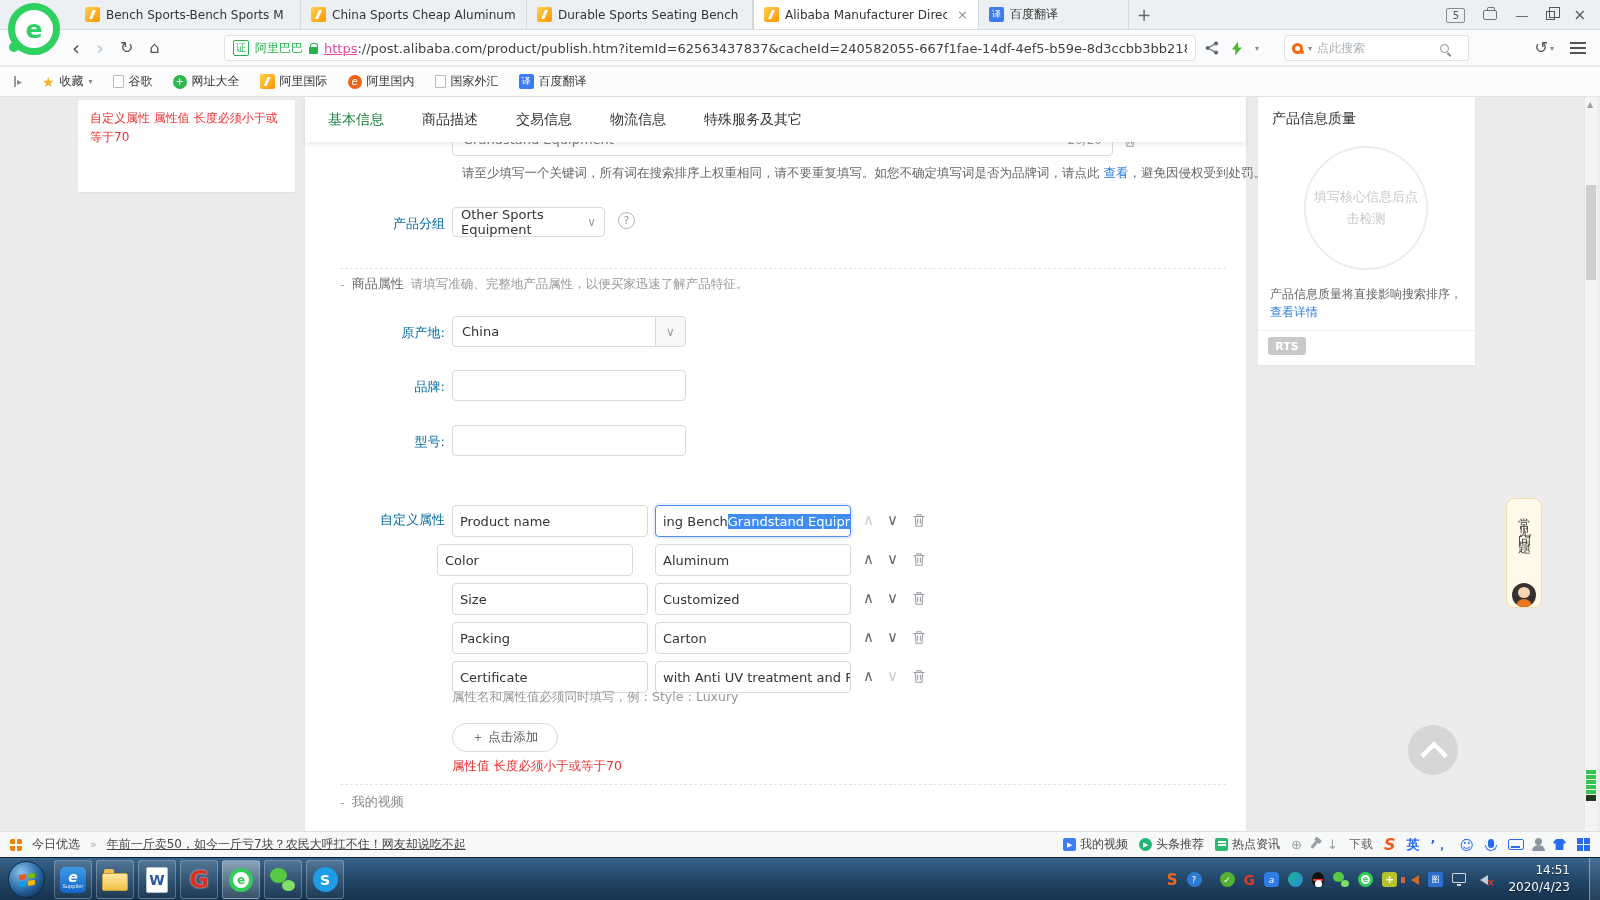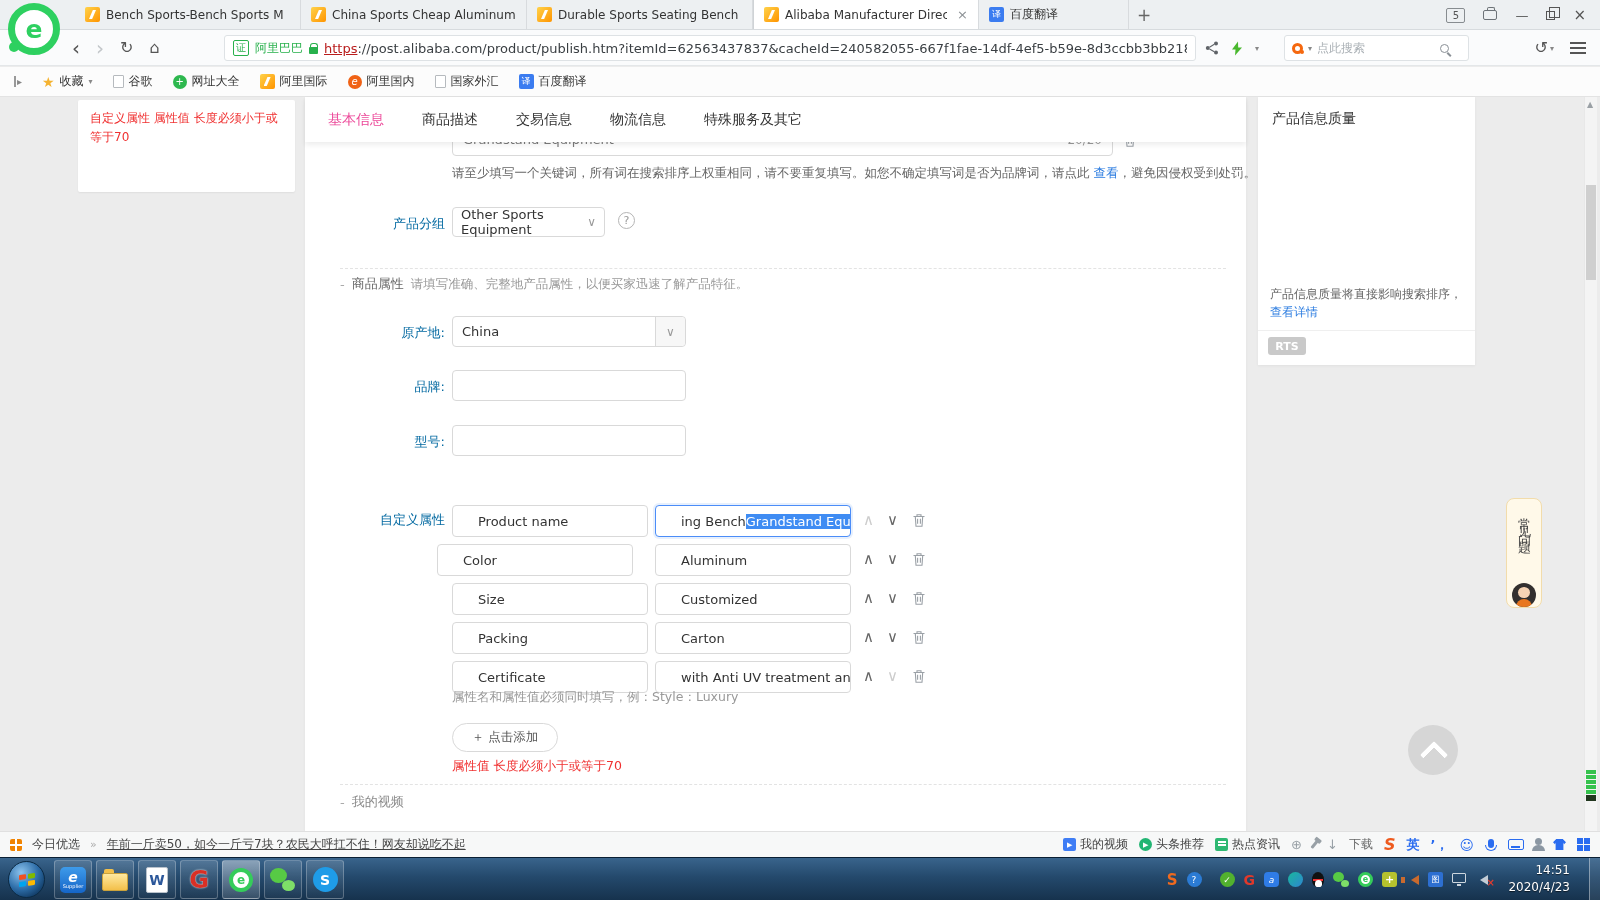--- a/index.html
+++ b/index.html
@@ -34,21 +34,21 @@
   .nav-btns { position:absolute; left:72px; top:0; height:36px; display:flex; align-items:center; gap:16px; }
   .nav-g { font-size:20px; color:#555; line-height:1; }
   .nav-g.dis { color:#c3c7ca; }
   .nav-g.sm { font-size:16px; }
   .addr { position:absolute; left:224px; top:5px; width:972px; height:26px; background:#fff; border:1px solid #dee2e5; border-radius:3px; display:flex; align-items:center; gap:6px; padding:0 8px; overflow:hidden; }
   .cert { border:1px solid #28b14c; color:#28b14c; font-size:10px; padding:0 2px; border-radius:2px; }
   .cert-site { color:#28b14c; font-size:12px; white-space:nowrap; }
   .lock { width:9px; height:7px; min-width:9px; background:#28b14c; border-radius:1px; position:relative; margin-top:4px; }
   .lock:before { content:""; position:absolute; left:1px; top:-4px; width:6px; height:5px; border:1.5px solid #28b14c; border-bottom:none; border-radius:3px 3px 0 0; }
   .url { font-size:13px; white-space:nowrap; overflow:hidden; }
-  .url .sch { color:#b91c1c;text-decoration:underline; }
+  .url .sch { color:#ec4899;text-decoration:underline; }
   .url .rest { color:#3a3f43; }
   .addr-icons { position:absolute; left:1205px; top:0; height:36px; display:flex; align-items:center; gap:13px; }
   .searchbox { position:absolute; left:1284px; top:5px; width:185px; height:26px; background:#fff; border:1px solid #dee2e5; border-radius:3px; display:flex; align-items:center; gap:5px; padding:0 7px; }
   .oring { width:11px; height:11px; min-width:11px; border:3px solid #f5680f; border-radius:50%; position:relative; }
   .oring:after { content:""; position:absolute; right:-4px; bottom:-3px; width:4px; height:4px; background:#f5680f; border-radius:50%; }
   .searchbox input { border:none; outline:none; font-size:12px; color:#333; width:118px; font-family:inherit; }
   .searchbox input::placeholder { color:#aab0b5; }
   .magnifier { width:9px; height:9px; min-width:9px; border:1.5px solid #8a9096; border-radius:50%; position:relative; }
   .magnifier:after { content:""; position:absolute; left:7px; top:7px; width:5px; height:1.5px; background:#8a9096; transform:rotate(45deg); transform-origin:0 0; }
   .nav-right { position:absolute; right:14px; top:0; height:36px; display:flex; align-items:center; gap:16px; }
@@ -61,40 +61,40 @@
   .star { color:#f5b331; font-size:14px; }
   .page-icon { width:11px; height:13px; background:#fff; border:1px solid #b6babe; border-radius:1px; }
   .fav-green { width:14px; height:14px; border-radius:50%; background:#2eb84f; color:#fff; font-size:10px; display:flex; align-items:center; justify-content:center; }
   .fav-1688 { width:14px; height:14px; border-radius:50%; background:#f06215; color:#fff; font-size:10px; font-style:italic; display:flex; align-items:center; justify-content:center; }
 
   
   .content { position:absolute; left:0; top:97px; width:1600px; height:734px; background:#ececec; }
   .error-card { position:absolute; left:78px; top:3px; width:217px; height:92px; background:#fff; border-radius:2px; box-shadow:0 1px 2px rgba(0,0,0,.06); padding:9px 12px; font-size:12px; color:#f03030; line-height:1.6; }
   .main-card { position:absolute; left:305px; top:0; width:941px; height:734px; background:#fff; box-shadow:0 1px 3px rgba(0,0,0,.05); }
   .tabstrip { position:absolute; left:0; top:0; width:100%; height:45px; background:#fff; box-shadow:0 3px 5px rgba(0,0,0,.07); z-index:2; display:flex; align-items:center; gap:38px; padding-left:23px; font-size:14px; color:#333; }
-  .tabstrip .ft.active { color:#ec4899; }
+  .tabstrip .ft.active { color:#15803d; }
   .kw { position:absolute; left:147px; top:26px; width:661px; height:33px; border:1px solid #d9d9d9; border-radius:4px; background:#fff; z-index:1; display:flex; align-items:center; padding:0 10px; font-size:13px; color:#7b7b7b; }
   .kw .cnt { margin-left:auto; color:#999; font-size:12px; }
   .kw-trash { position:absolute; left:818px; top:36px; z-index:1; }
-  .helpline { position:absolute; left:147px; top:68px; font-size:12.5px; color:#666; white-space:nowrap; z-index:1; }
+  .helpline { position:absolute; left:157px; top:68px; font-size:12.5px; color:#666; white-space:nowrap; z-index:1; }
   .blue-link { color:#2b7ce0; }
   .form-label { position:absolute; left:28px; width:112px; text-align:right; font-size:13px; color:#0369a1; }
   .select { position:absolute; background:#fff; border:1px solid #d9d9d9; border-radius:4px; display:flex; align-items:center; font-size:13px; color:#333; }
   .sel-grp { left:147px; top:110px; width:153px; height:30px; padding:0 8px; justify-content:space-between; }
   .sel-caret { color:#999; font-size:12px; }
   .help-circle { position:absolute; left:313px; top:115px; width:17px; height:17px; border:1px solid #b5b5b5; border-radius:50%; color:#999; font-size:11px; display:flex; align-items:center; justify-content:center; }
   .dashed { position:absolute; left:35px; width:886px; border-top:1px dashed #e3e3e3; }
   .sec-head { position:absolute; left:35px; font-size:13px; color:#666; display:flex; align-items:center; gap:7px; }
   .sec-head .dash { color:#aaa; }
   .sec-head .desc { color:#999; font-size:12.5px; }
   .sel-origin { left:147px; top:219px; width:234px; height:31px; }
   .sel-origin .val { padding:0 9px; flex:1; }
   .sel-btn { width:30px; height:100%; border-left:1px solid #d9d9d9; background:#f7f7f7; display:flex; align-items:center; justify-content:center; color:#999; font-size:12px; border-radius:0 4px 4px 0; }
   .t-input { position:absolute; background:#fff; border:1px solid #d9d9d9; border-radius:4px; height:31px; width:234px; left:147px; font-size:13px; color:#333; padding:0 9px; font-family:inherit; outline:none; }
-  .attr-input { position:absolute; width:196px; height:32px; border:1px solid #d9d9d9; border-radius:4px; background:#fff; display:flex; align-items:center; padding:0 25px; font-size:13px; color:#333; white-space:nowrap; overflow:hidden; }
+  .attr-input { position:absolute; width:196px; height:32px; border:1px solid #d9d9d9; border-radius:4px; background:#fff; display:flex; align-items:center; padding:0 7px; font-size:13px; color:#333; white-space:nowrap; overflow:hidden; }
   .attr-input.focus { border-color:#4b8df8; box-shadow:0 0 0 2px rgba(59,134,240,.12); }
   .selhl { background:#3f8cf3; color:#fff; }
   .rowctl { position:absolute; font-size:15px; color:#666; line-height:1; }
   .rowctl.dis { color:#ccc; }
   .addbtn { position:absolute; left:147px; top:626px; width:106px; height:29px; border:1px solid #d9d9d9; border-radius:15px; display:flex; align-items:center; justify-content:center; font-size:12.5px; color:#555; background:#fff; }
   .gray-note { position:absolute; left:147px; font-size:12.5px; color:#999; }
   .red-note { position:absolute; left:147px; font-size:12.5px; color:#f03030; }
 
   .quality { position:absolute; left:1258px; top:0; width:217px; height:268px; background:#fff; box-shadow:0 1px 3px rgba(0,0,0,.05); }
   .q-title { position:absolute; left:14px; top:13px; font-size:14px; color:#333; }
@@ -434,20 +434,23 @@
 
       <div class="dashed" style="top:687px;"></div>
       <div class="sec-head" style="top:696px;color:#8a8a8a;">
         <span class="dash">-</span>
         <span>我的视频</span>
       </div>
     </div>
 
     <div class="quality">
       <div class="q-title">产品信息质量</div>
+      <div class="q-circle">
+          <span>填写核心信息后点击检测</span>
+        </div>
       <div class="q-desc">产品信息质量将直接影响搜索排序，</div>
       <div class="q-link">查看详情</div>
       <div class="q-div"></div>
       <div class="q-badge">RTS</div>
     </div>
 
     <div class="faq">
       <span class="faq-text">常见问题</span>
       <span class="avatar"></span>
     </div>

